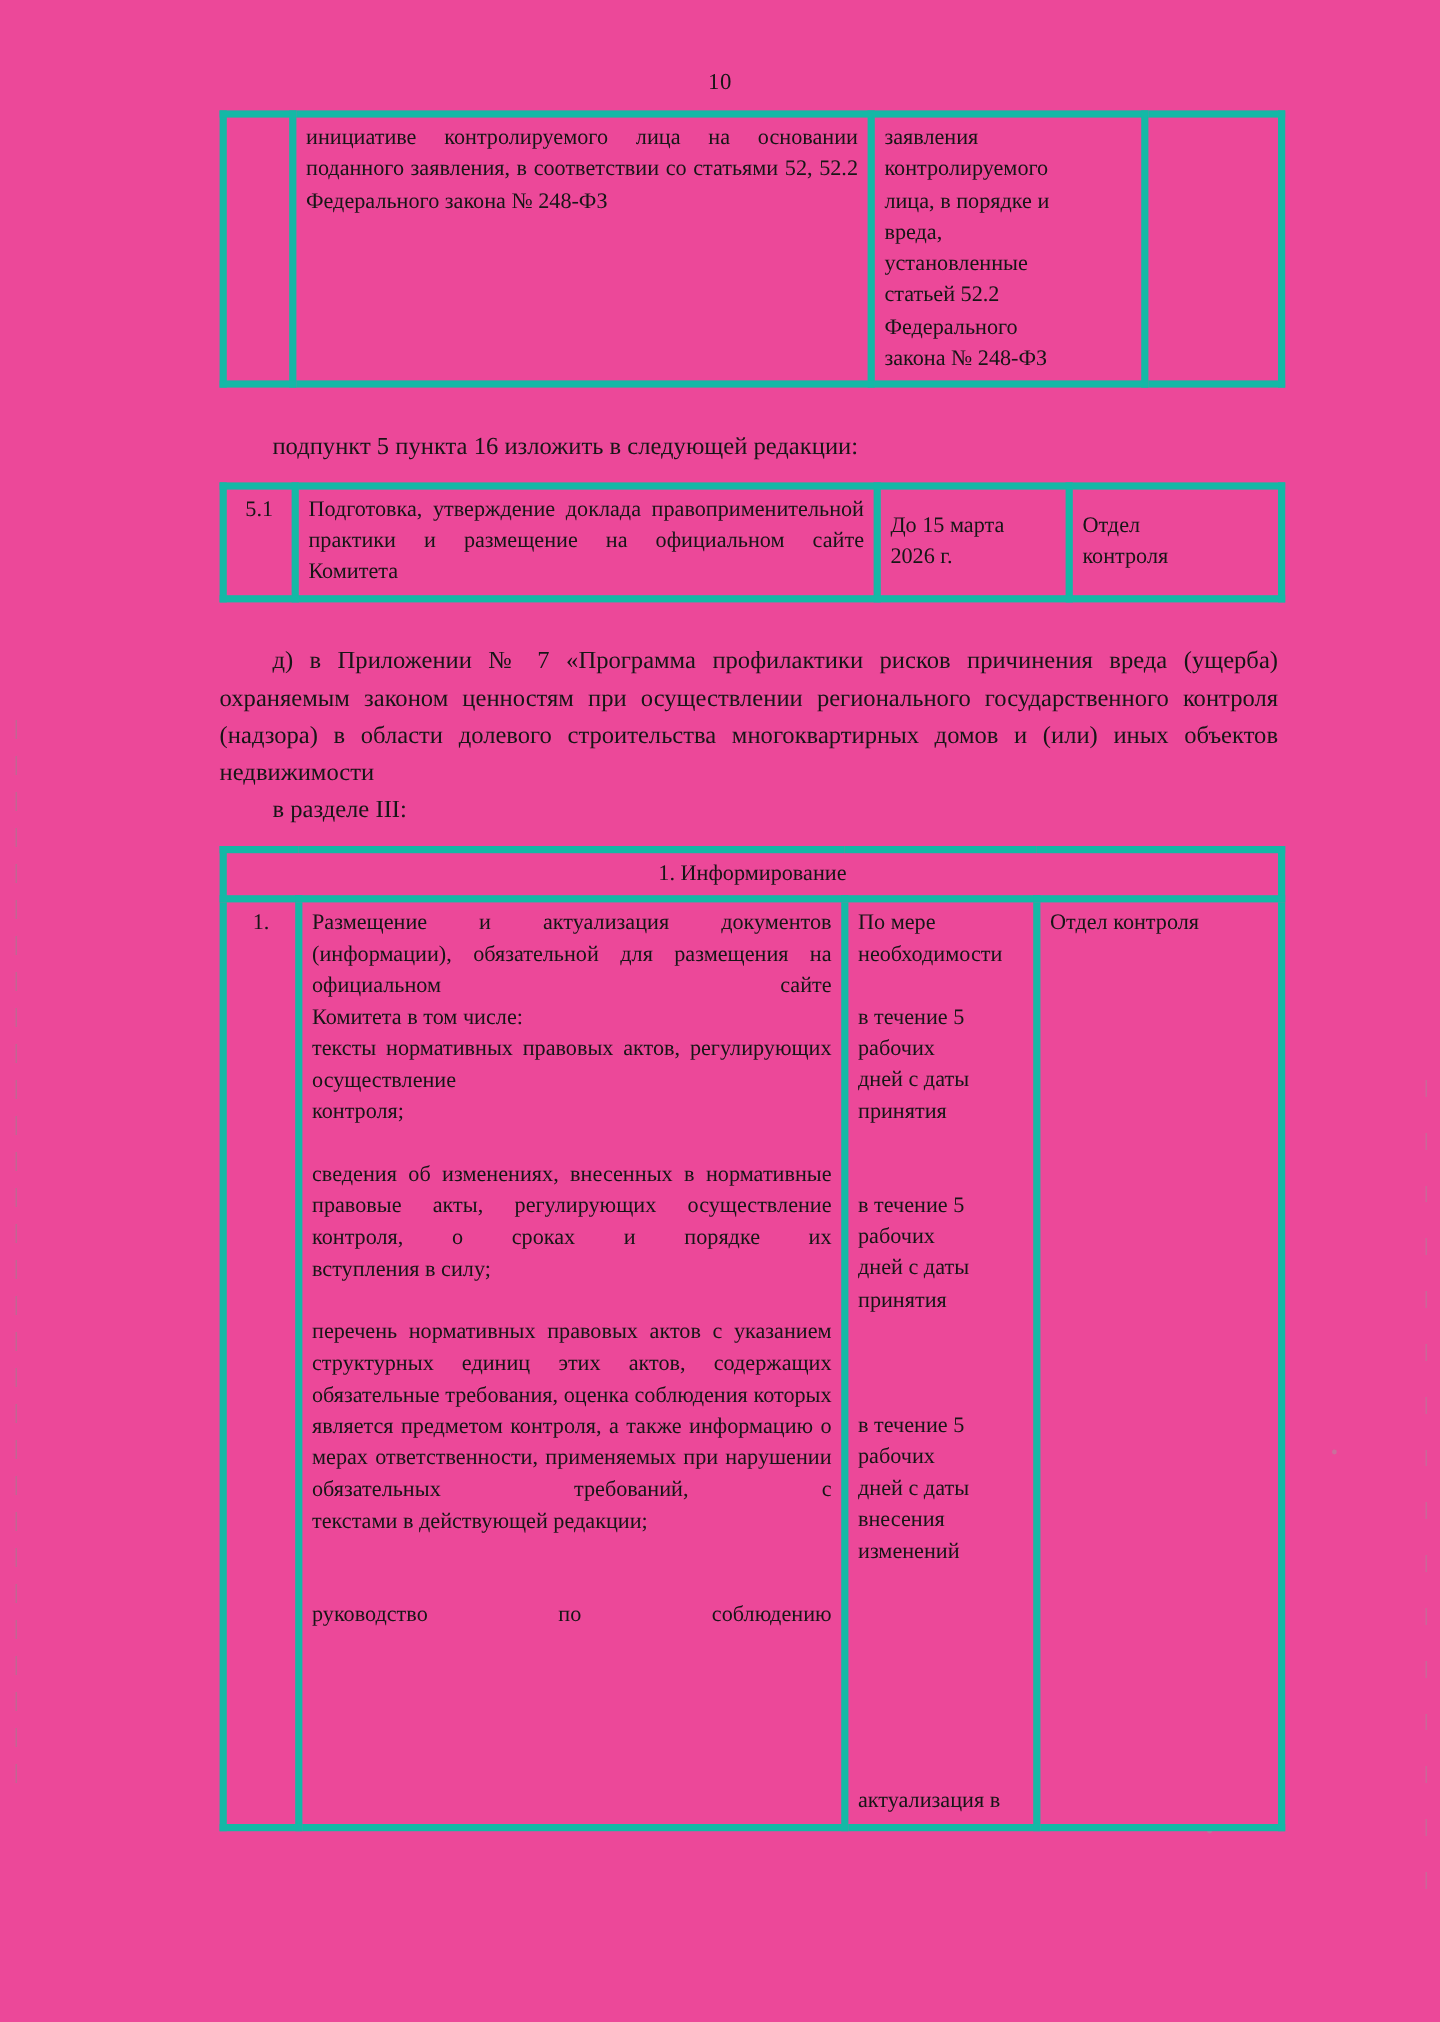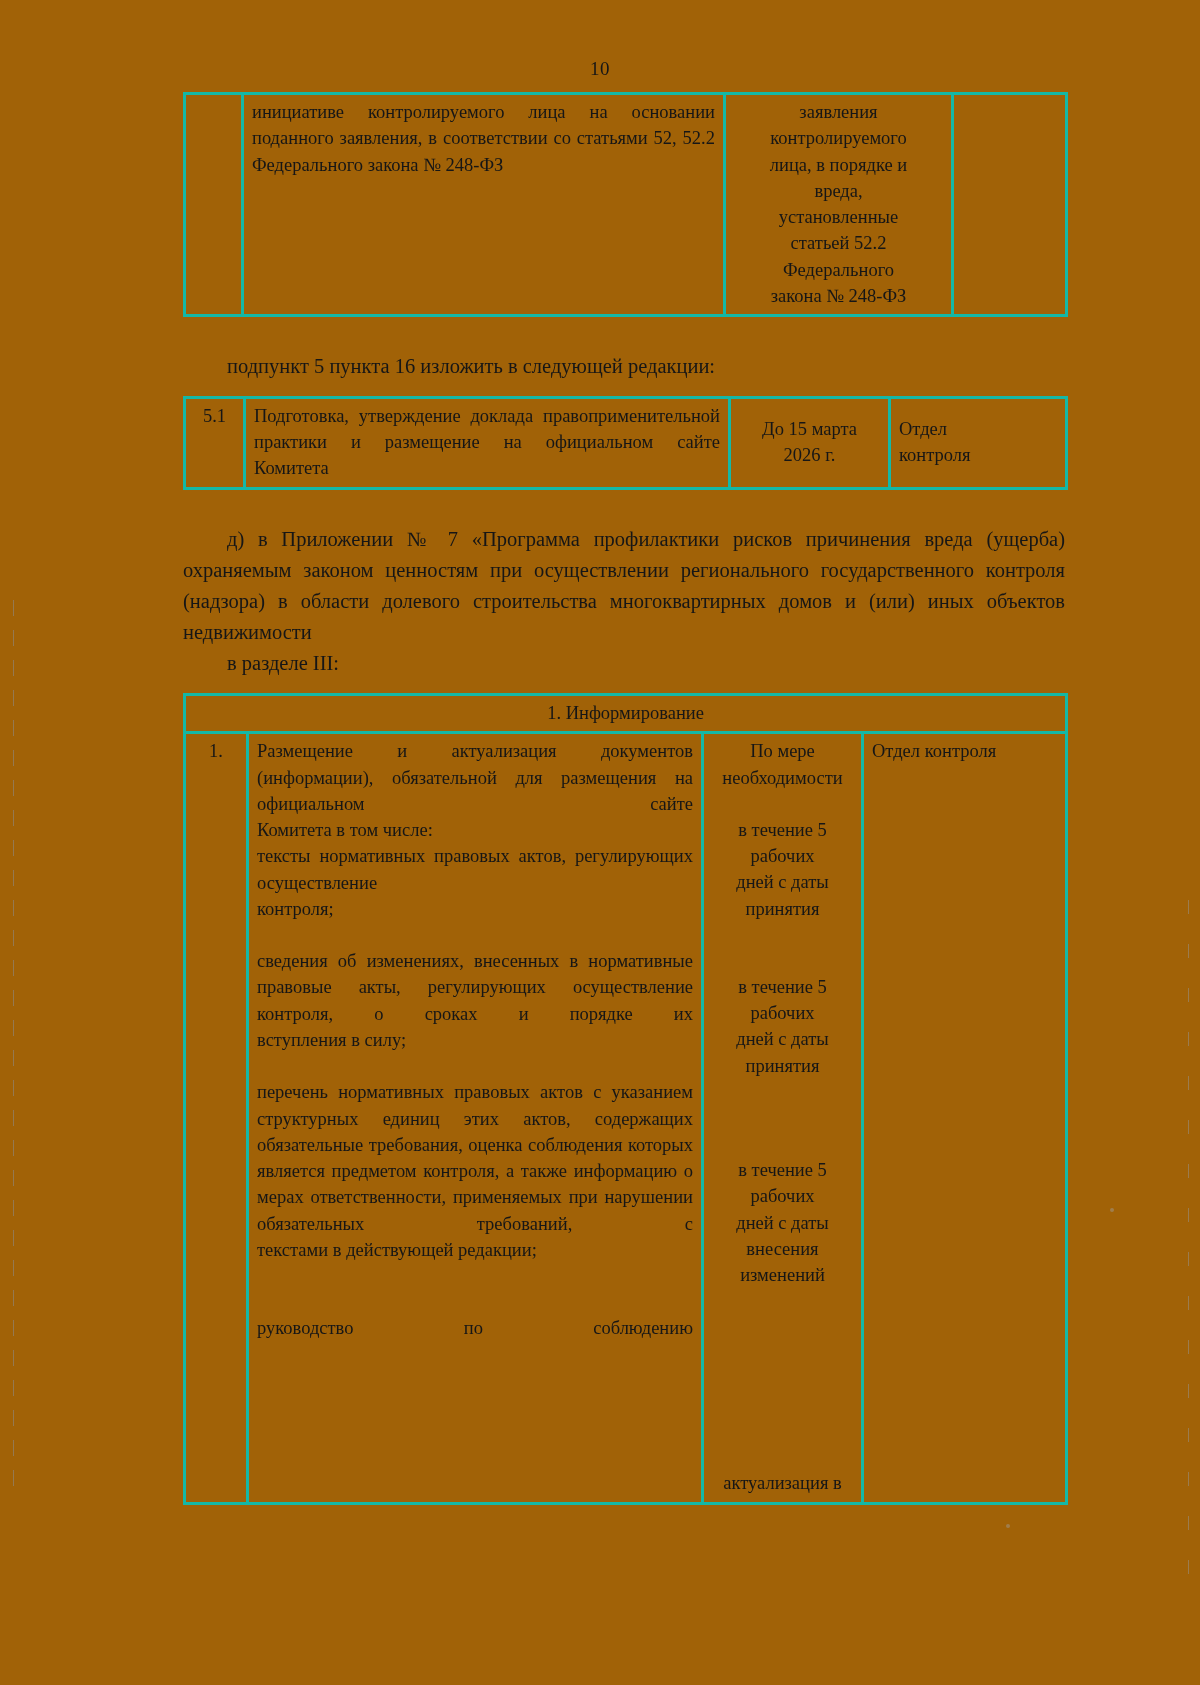--- a/index.html
+++ b/index.html
@@ -12,21 +12,21 @@
     height: 1685px;
     position: relative;
     font-family: "Liberation Serif", "DejaVu Serif", serif;
     color: #161616;
     overflow: hidden;
   }
 
   .page {
     position: absolute;
     inset: 0;
-    background: #a16207;
+    background: #ec4899;
   }
 
   
   .scan-line-left {
     position: absolute;
     left: 13px;
     top: 600px;
     width: 1px;
     height: 900px;
     background: repeating-linear-gradient(to bottom,
@@ -69,34 +69,34 @@
   }
 
   table.doc-table {
     border-collapse: collapse;
     width: 882px;
     table-layout: fixed;
     font-size: 18.5px;
     line-height: 1.42;
   }
   table.doc-table td {
-    border: 3px solid #14b8a6;
+    border: 6px solid #14b8a6;
     padding: 4px 8px 5px 8px;
     vertical-align: top;
   }
   td.just {
     text-align: justify;
     text-align-last: justify;
     hyphens: none;
   }
   td.just > .lastline {
     text-align: left;
     text-align-last: left;
   }
-  td.ctr { text-align: center; }
+  td.ctr { }
   td.lft { text-align: left; margin-left: 44px; }
   td.num { text-align: center; }
   td.section-head {
     text-align: center;
     padding: 3px 8px 4px 8px;
   }
 
   p.para {
     margin: 0;
     text-align: justify;

